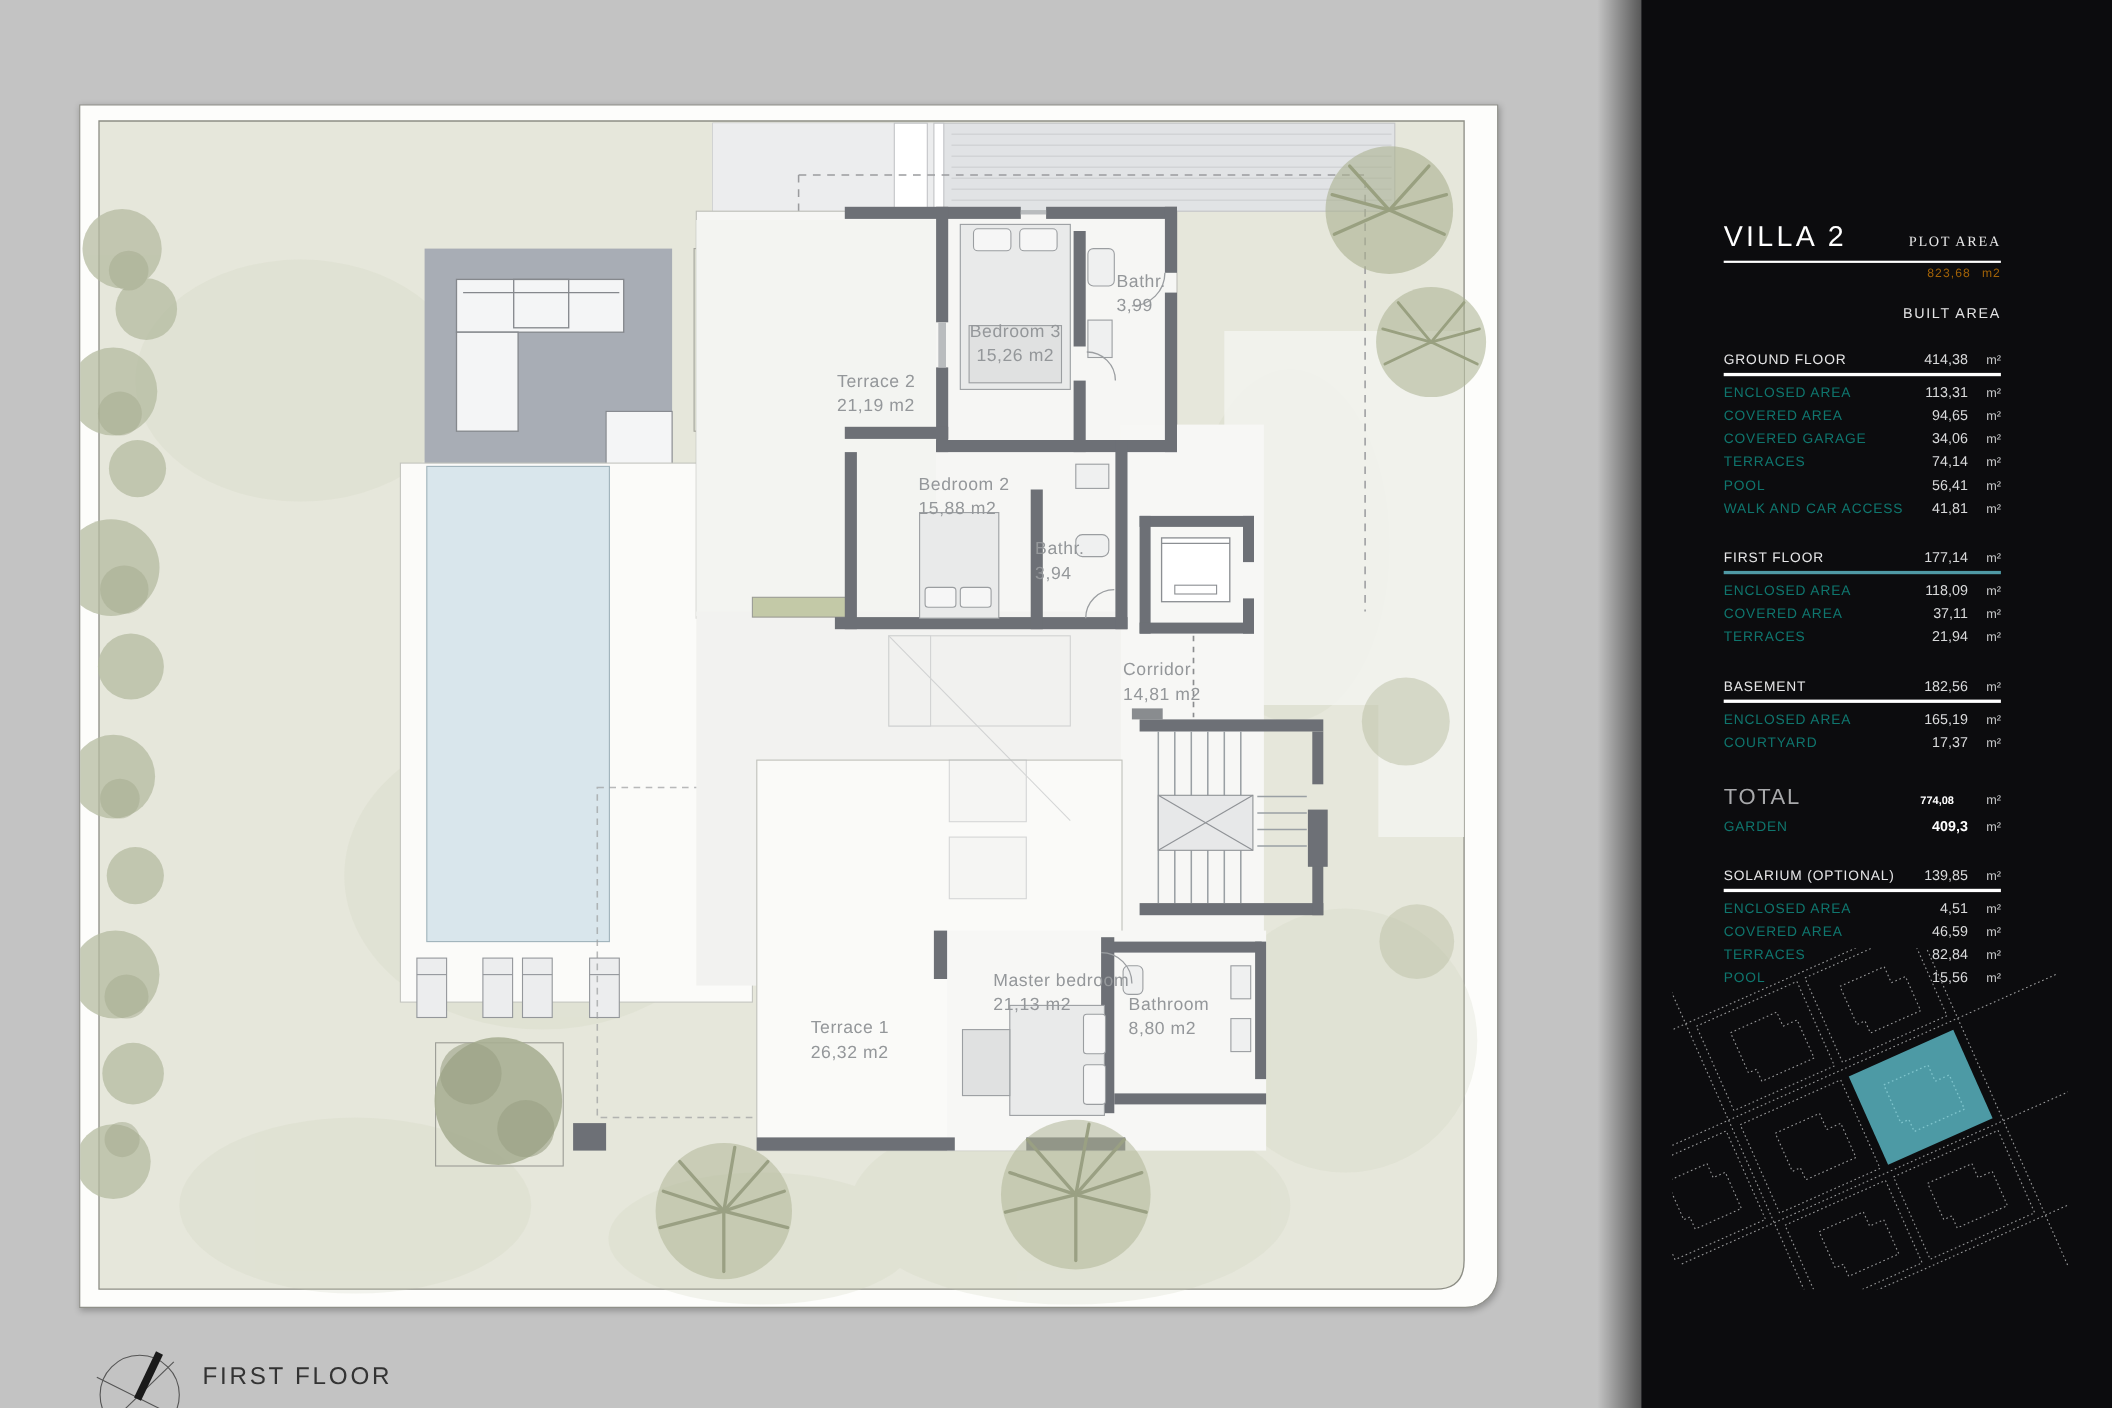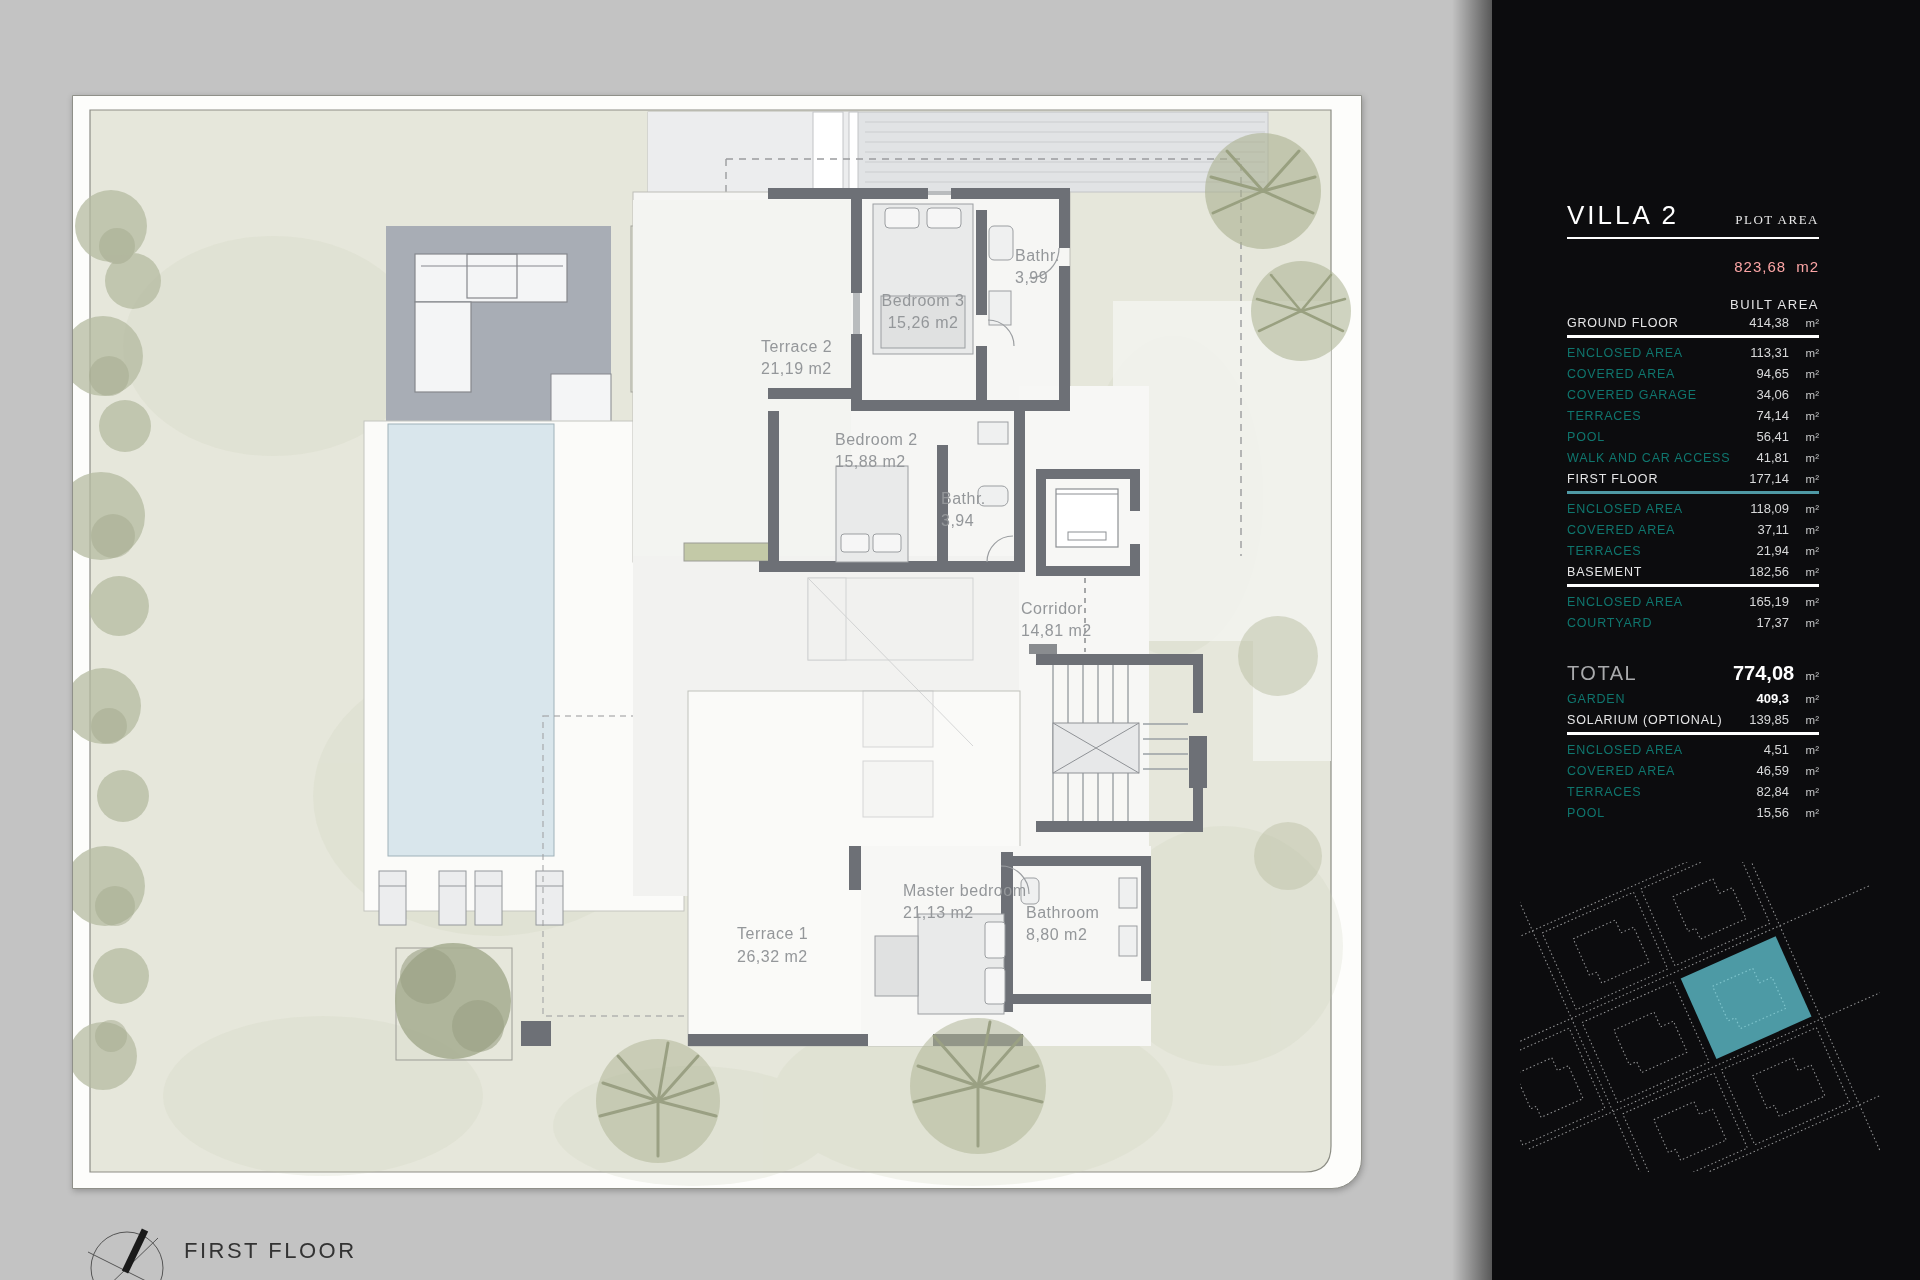--- a/index.html
+++ b/index.html
@@ -33,35 +33,35 @@
     position:absolute;top:0;left:1492px;width:408px;height:1280px;
     background:#0c0c0e;color:#d6d7d8;padding-left:27px;
   }
   .panel-inner{position:absolute;left:75px;top:0;width:252px;}
   .villa-title-row{
     margin-top:200px;display:flex;align-items:baseline;justify-content:space-between;
     border-bottom:2px solid #fff;padding-bottom:6px;
   }
   .villa-title{font-size:26px;color:#fff;letter-spacing:3px;}
   .plot-label{font-size:13px;letter-spacing:1.5px;color:#e8e8e8;font-family:Liberation Serif, serif;}
-  .plot-value-row{display:flex;justify-content:flex-end;gap:10px;margin-top:19px;
-    font-size:15px;color:#fca5a5;letter-spacing:1px;}
+  .plot-value-row{display:flex;justify-content:flex-end;gap:10px;margin-top:4px;
+    font-size:11px;color:#a16207;letter-spacing:1px;}
   .built-row{display:flex;justify-content:flex-end;margin-top:22px;
     font-size:13px;letter-spacing:1.5px;color:#e3e3e4;}
-  .grp{}
+  .grp{margin-top:24px;}
   .row{display:flex;align-items:baseline;padding:3px 0;}
   .row .lbl{flex:1;font-size:12.5px;letter-spacing:.8px;color:#0f766e;}
   .row .val{width:56px;text-align:right;font-size:13px;color:#d8d9da;}
   .row .unit{width:30px;text-align:right;font-size:11.5px;color:#c7c8c9;}
   .hdr{padding-bottom:5px;border-bottom:3px solid #fff;margin-bottom:4px;}
   .hdr .lbl{color:#e6e6e7;}
   .hdr.teal{border-bottom-color:#4f99a5;}
   .totals{margin-top:26px;}
   .totals .total-row .lbl{font-size:20px;letter-spacing:1.5px;color:#a9aaac;}
-  .totals .total-row .val{font-size:20px;font-weight:bold;color:#fff;text-align:center;}
+  .totals .total-row .val{font-size:10px;font-weight:bold;color:#fff;text-align:center;}
   .totals .garden-row .val{font-weight:bold;color:#fff;}
   .siteplan{position:absolute;left:28px;top:862px;}
 </style>
 </head>
 <body>
 
 <div class="paper">
 <svg width="1288" height="1092" viewBox="0 0 1288 1092">
 
   <path d="M17 14 H1258 V1050 Q1258 1076 1232 1076 H17 Z" fill="#e6e7db" stroke="#8d8e85" stroke-width="1.2"></path>

